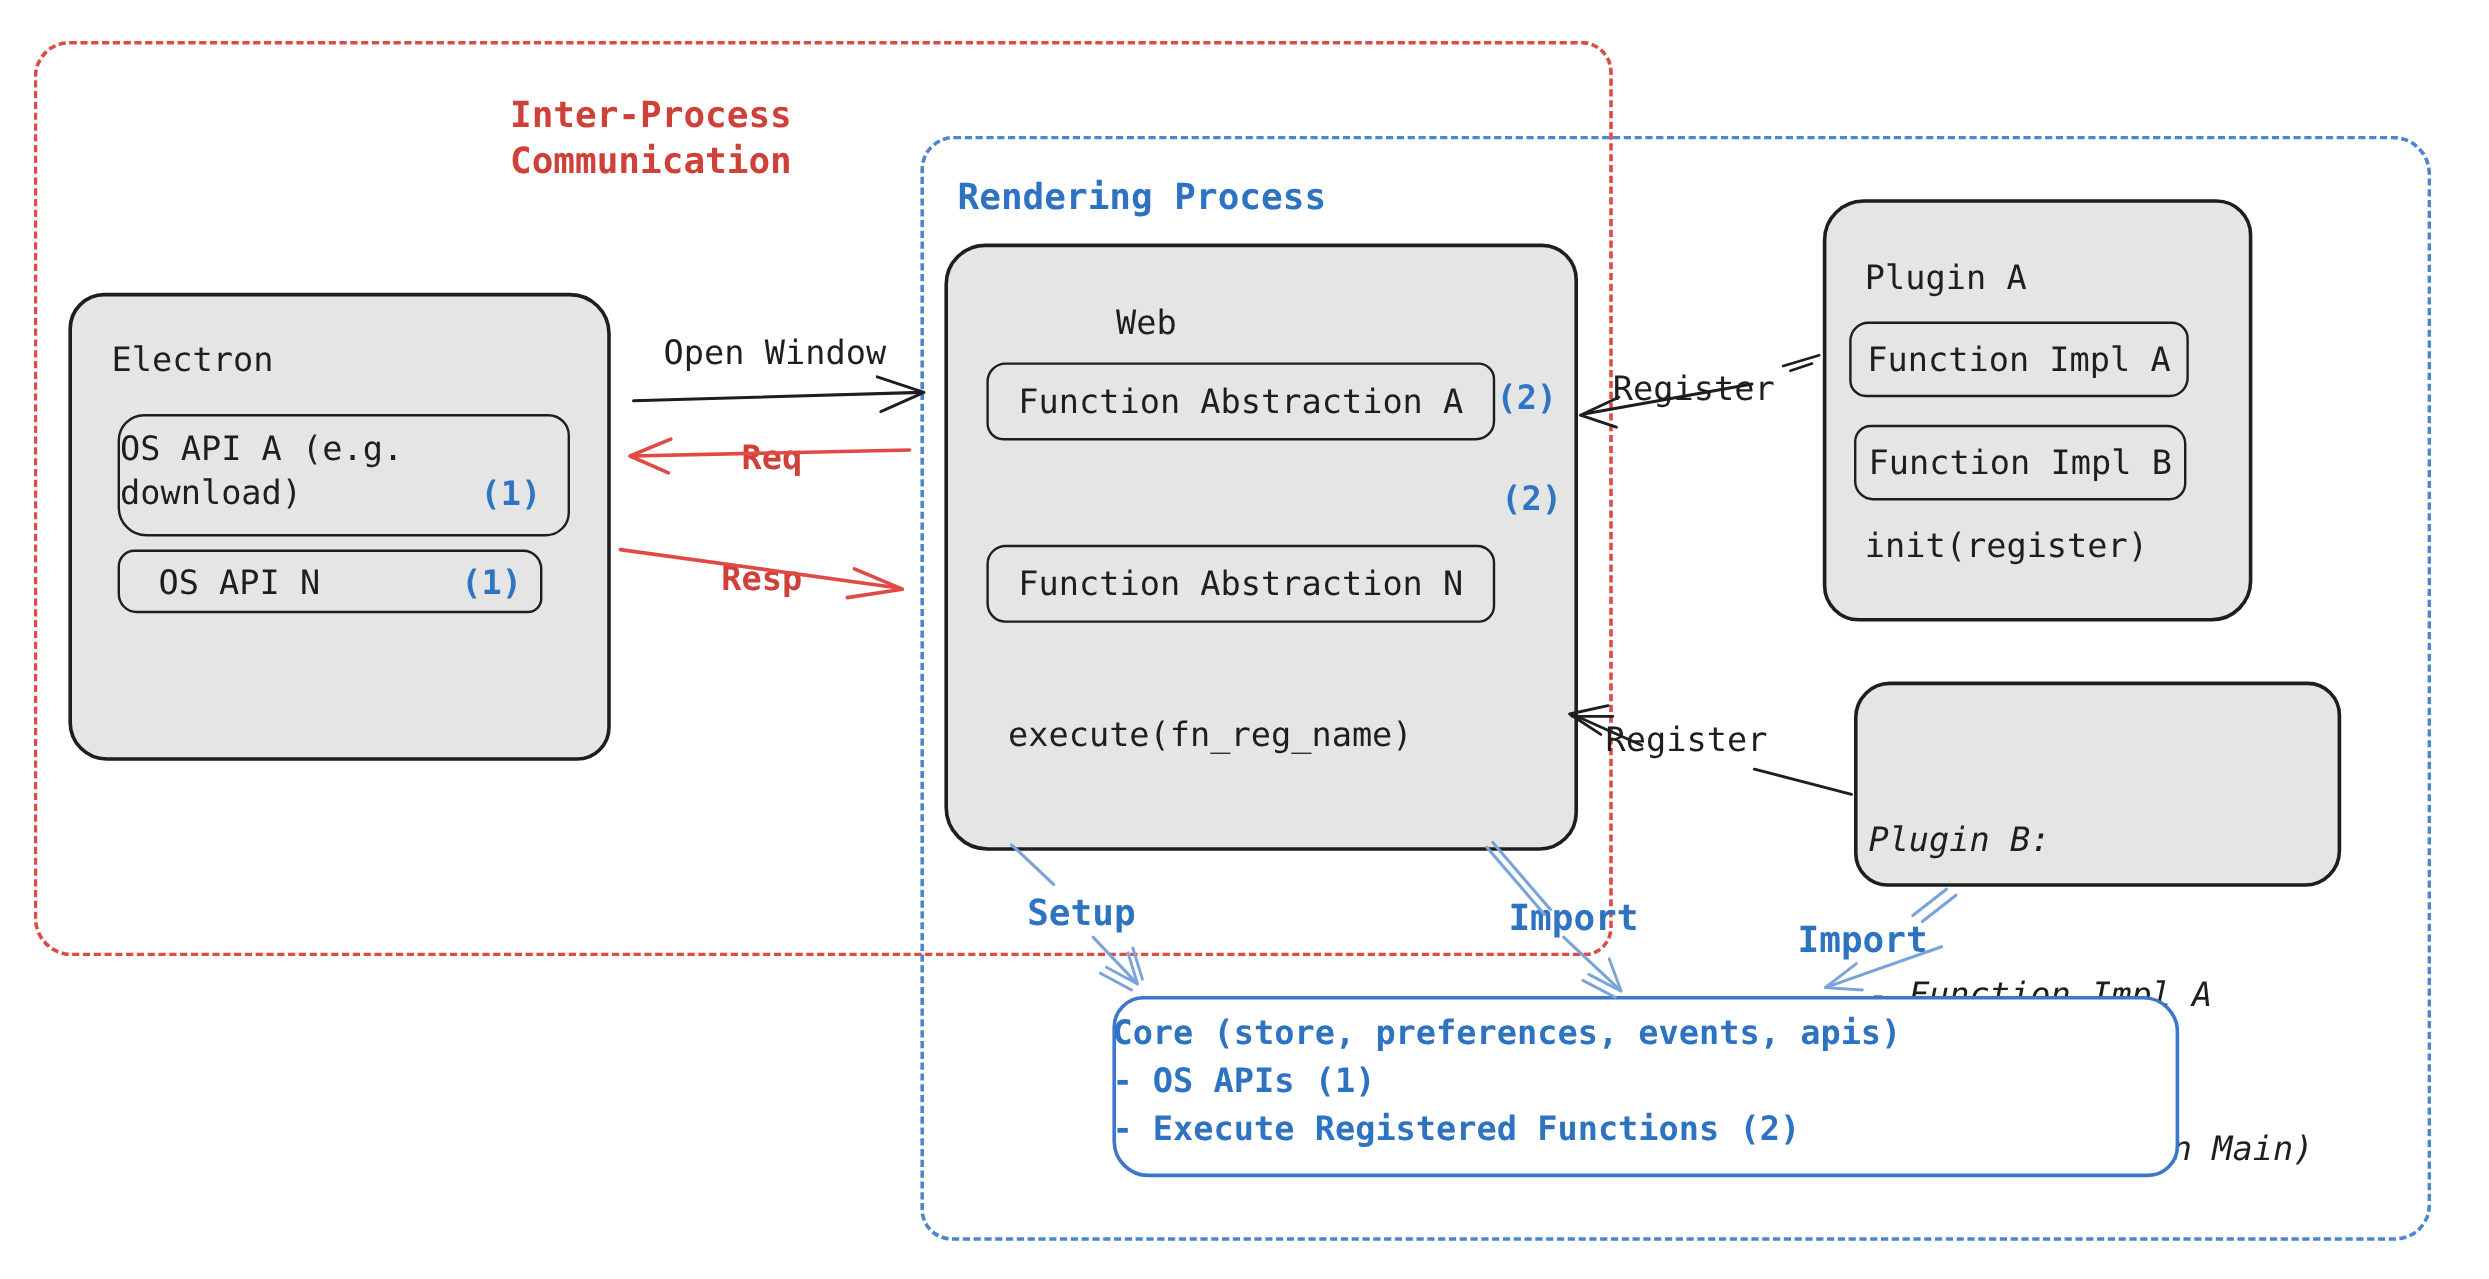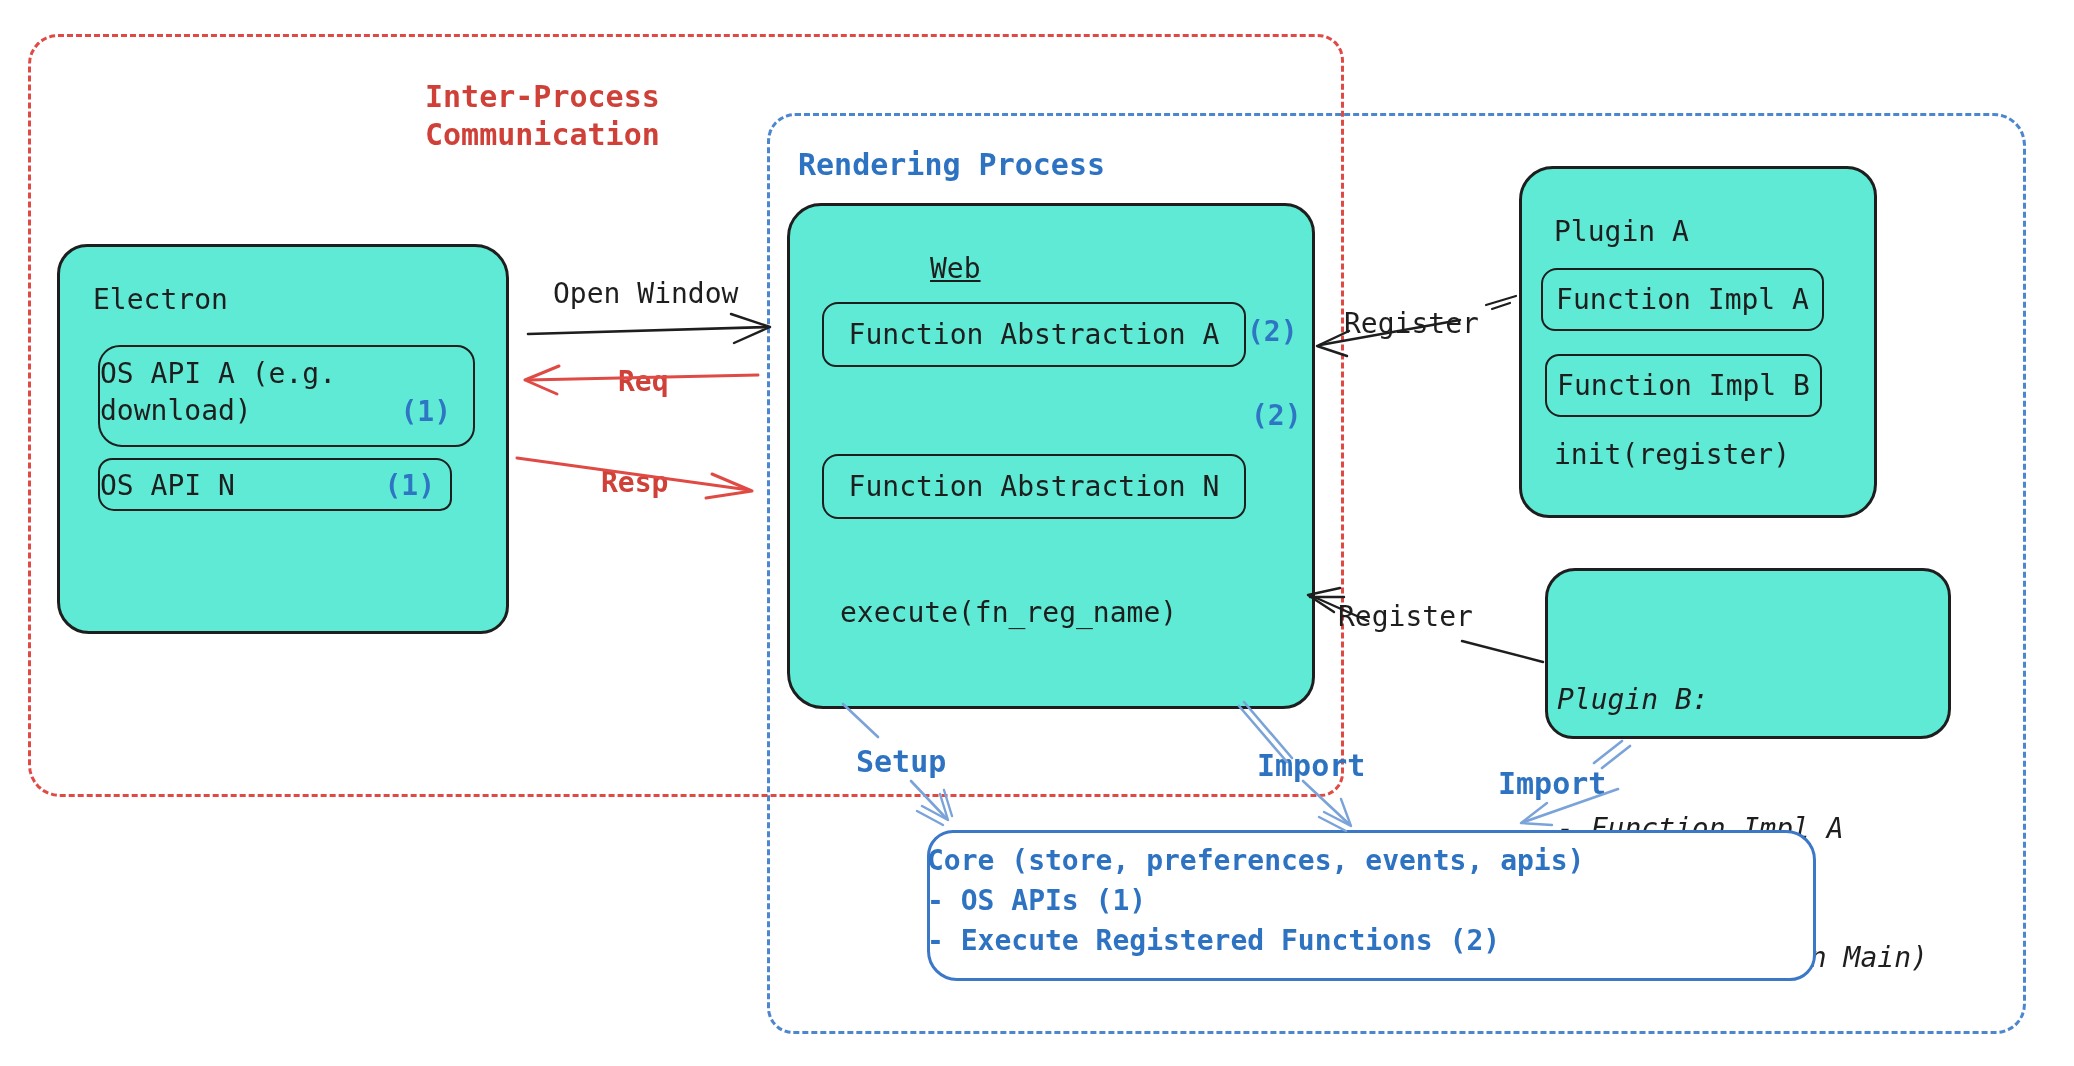--- a/index.html
+++ b/index.html
@@ -6,21 +6,21 @@
     --black:#1e1e1e; --red_text:#cf4138; --red_line:#e04a45;
     --blue_text:#2e73c2; --blue_badge:#2e75c4; --blue_dash:#4b86cf;
     --blue_box:#3b78c8; --blue_arrow:#7aa3d9;
   }
   html,body{margin:0;padding:0;background:#fff;}
   .canvas{
     position:relative;width:2074px;height:1066px;background:#ffffff;overflow:hidden;
     font-family:"DejaVu Sans Mono","Liberation Mono",monospace;color:var(--black);
   }
   .abs{position:absolute;}
-  .box{position:absolute;background:#5eead4;border:3px solid var(--black);}
+  .box{position:absolute;background:#e5e5e5;border:3px solid var(--black);}
   .inner{border-width:2.5px;}
   .dashbox{position:absolute;background:transparent;}
   .txt{position:absolute;font-size:28px;line-height:36px;white-space:pre;}
   .big{font-size:30px;line-height:38px;font-weight:700;}
   .red{color:var(--red_text);}
   .blue{color:var(--blue_text);}
   .badge{color:var(--blue_badge);font-weight:700;}
   .onwhite{background:#fff;padding:0 8px;}
   .center{text-align:left;}
   .cbox{display:flex;align-items:center;justify-content:center;font-size:28px;}
@@ -47,30 +47,30 @@
   <div class="box" style="left:57px;top:244px;width:446px;height:384px;border-radius:30px 34px 28px 32px;"></div>
   <div class="txt" style="left:93px;top:282px;">Electron</div>
 
   <div class="box inner" style="left:98px;top:345px;width:352px;height:98px;border-radius:22px 18px 20px 24px;padding-left:21px;">
     <div class="abs center" style="left:0;top:10px;width:100%;font-size:28px;">OS API A (e.g.</div>
     <div class="abs center" style="left:0;top:47px;width:100%;font-size:28px;">download)</div>
     <div class="abs badge" style="right:22px;top:48px;font-size:28px;">(1)</div>
   </div>
 
   <div class="box inner" style="left:98px;top:458px;width:350px;height:49px;border-radius:14px 16px 12px 16px;">
-    <div class="abs center" style="left:0;top:9px;width:100%;font-size:28px;">OS API N</div>
+    <div class="abs center" style="left:0;top:9px;width:100%;font-size:28px;padding-left:32px;">OS API N</div>
     <div class="abs badge" style="right:15px;top:9px;font-size:28px;">(1)</div>
   </div>
 
   <div class="txt center" style="left:553px;top:276px;width:190px;">Open Window</div>
   <div class="txt red onwhite" style="left:610px;top:364px;font-weight:700;">Req</div>
   <div class="txt red onwhite" style="left:593px;top:465px;font-weight:700;">Resp</div>
 
   <div class="box" style="left:787px;top:203px;width:522px;height:500px;border-radius:34px 30px 32px 36px;"></div>
-  <div class="txt" style="left:930px;top:251px;text-decoration:underline;">Web</div>
+  <div class="txt" style="left:930px;top:251px;">Web</div>
 
   <div class="box inner cbox" style="left:822px;top:302px;width:420px;height:61px;border-radius:16px 14px 16px 14px;">
     <span>Function Abstraction A</span>
   </div>
   <div class="txt badge" style="left:1247px;top:314px;">(2)</div>
 
   <div class="txt badge" style="left:1251px;top:398px;">(2)</div>
 
   <div class="box inner cbox" style="left:822px;top:454px;width:420px;height:61px;border-radius:16px 15px 14px 16px;">
     <span>Function Abstraction N</span>

